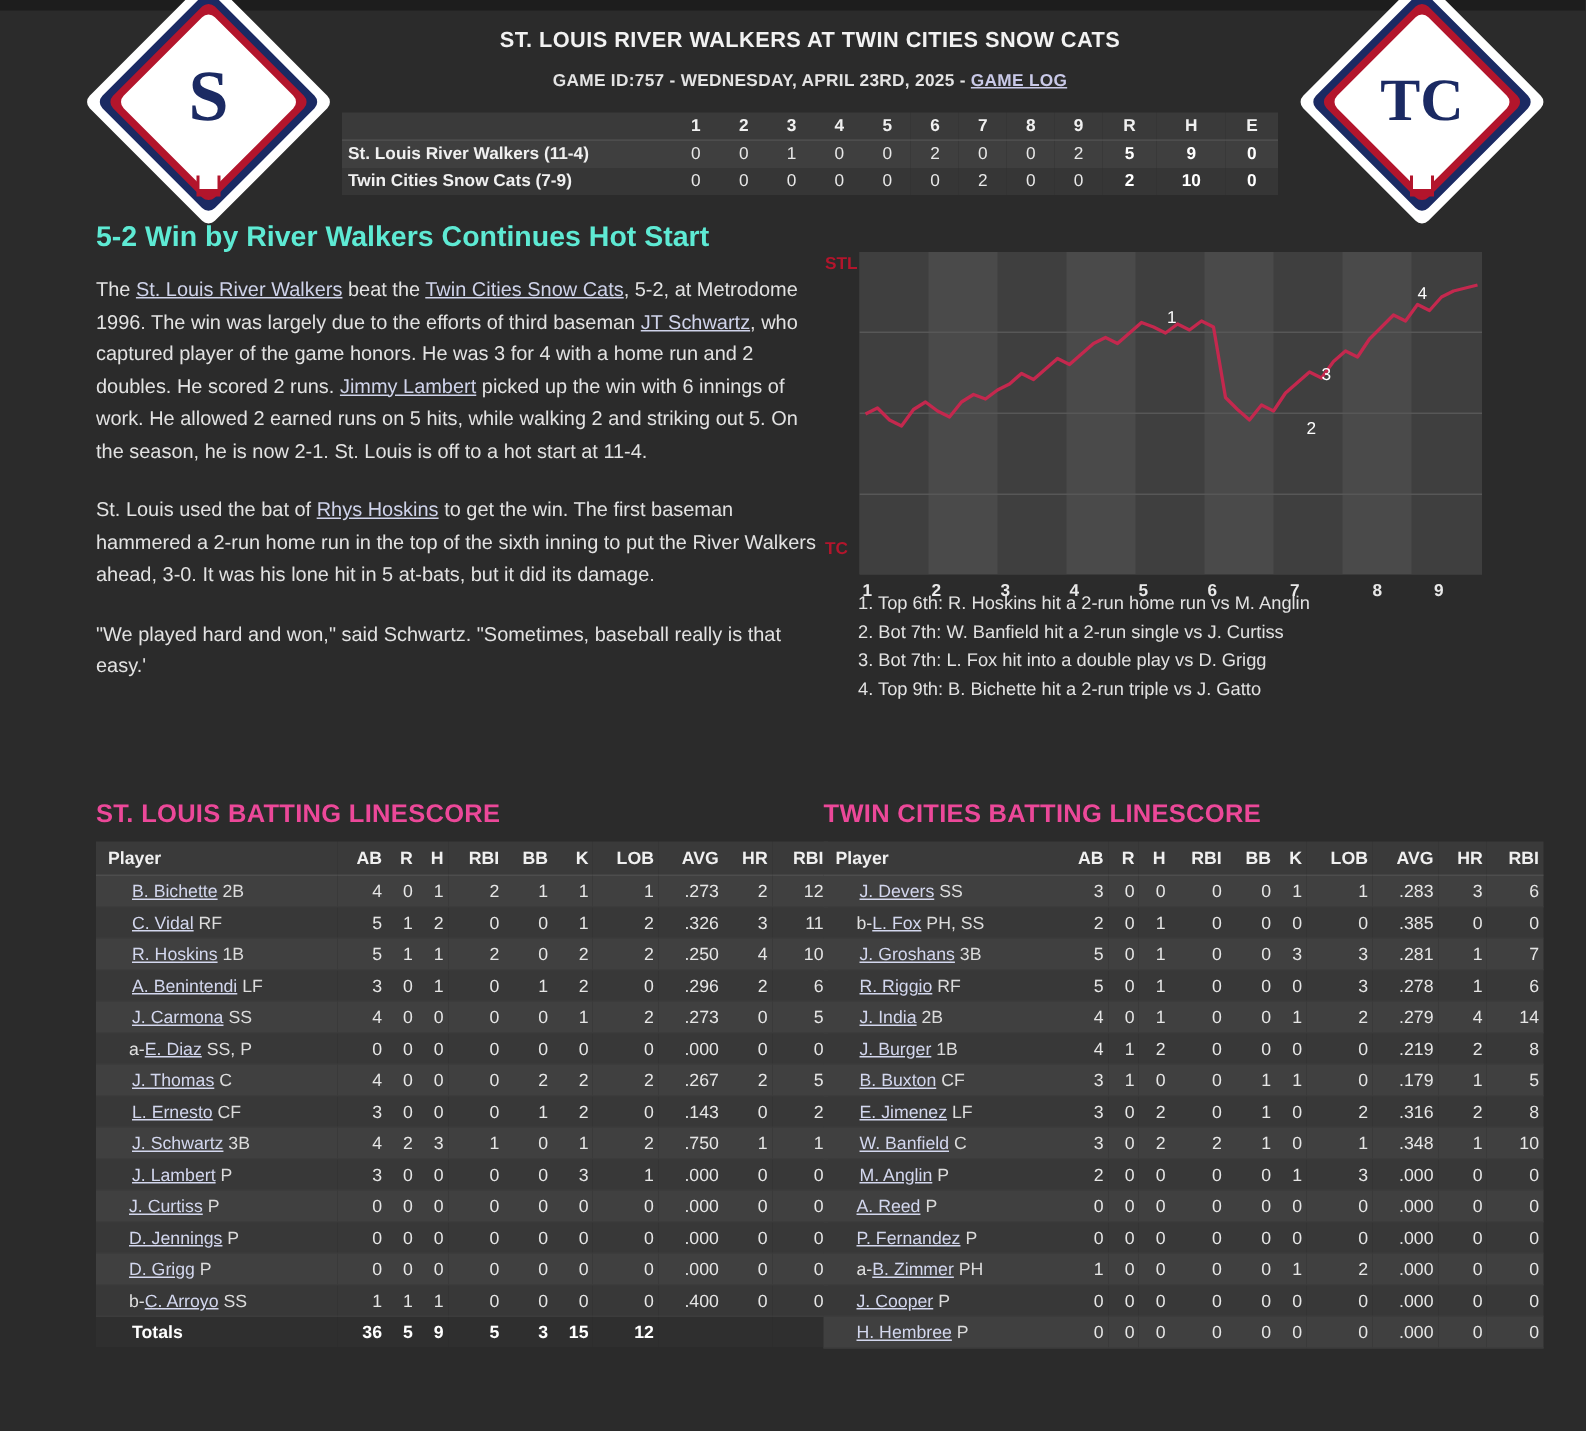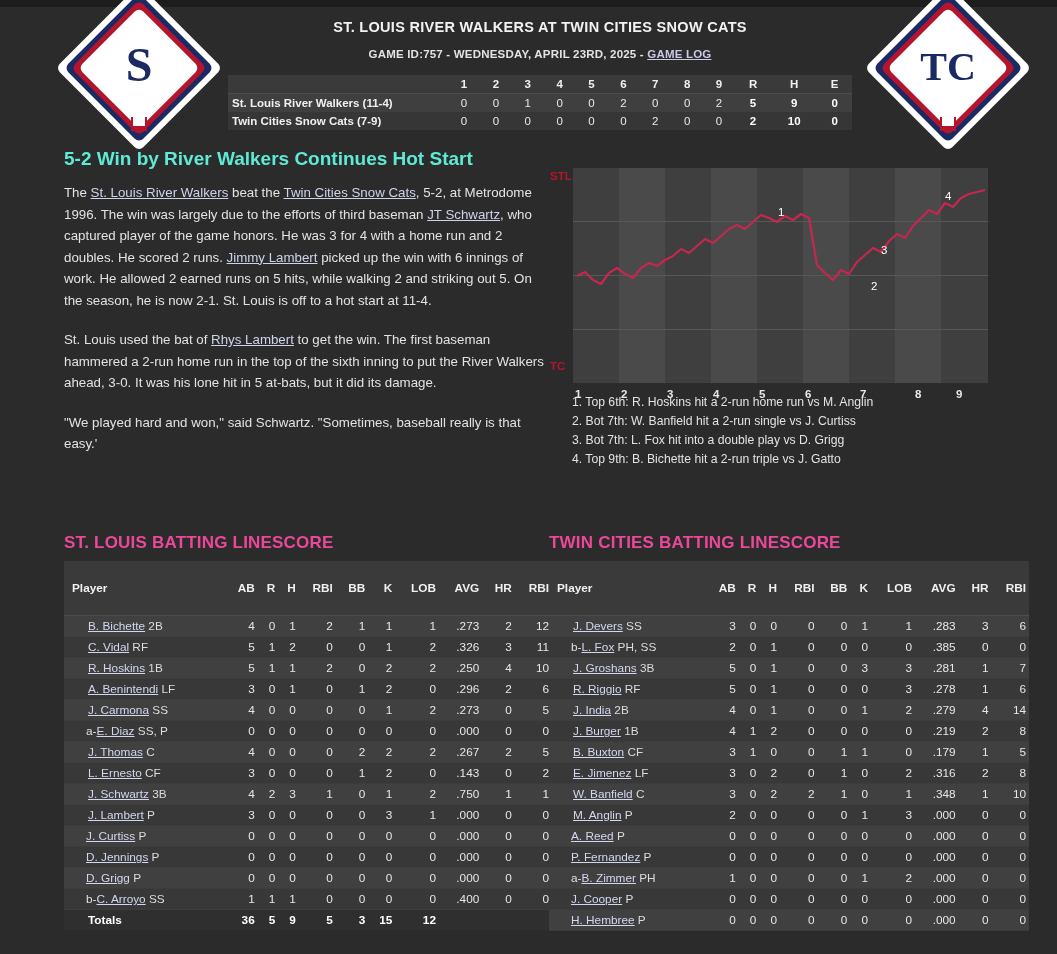--- a/index.html
+++ b/index.html
@@ -150,21 +150,21 @@
   .box.right { left: 549px; width: 480px; }
   .box h3 {
     margin: 0 0 8px 0; font-size: 17px; font-weight: bold; color: #ec4899;
     letter-spacing: .2px;
   }
   table.bat {
     width: 100%; border-collapse: collapse; font-size: 11.8px;
   }
   table.bat th {
     background: #3a3a3a; color: #f0f0f0; font-weight: bold;
-    padding: 20px 3px; text-align: right; border-bottom: 1px solid #4d4d4d;
+    padding: 4px 3px; text-align: right; border-bottom: 1px solid #4d4d4d;
   }
   table.bat th.p { text-align: left; padding-left: 8px; }
   table.bat td {
     padding: 3px 3px; text-align: right; color: #e6e6e6;
     border-bottom: 1px solid #3c3c3c;
   }
   table.bat td.p { text-align: left; padding-left: 24px; }
   table.bat tr.odd  td { background: #404040; }
   table.bat tr.even td { background: #383838; }
   table.bat tr.totals td {
@@ -263,21 +263,21 @@
     </tbody>
   </table>
 </div>
 
 <div class="article">
   <h2>5-2 Win by River Walkers Continues Hot Start</h2>
   <p>
     <span>The </span><a href="#">St. Louis River Walkers</a><span> beat the </span><a href="#">Twin Cities Snow Cats</a><span>, 5-2, at Metrodome 1996. The win was largely due to the efforts of third baseman </span><a href="#">JT Schwartz</a><span>, who captured player of the game honors. He was 3 for 4 with a home run and 2 doubles. He scored 2 runs. </span><a href="#">Jimmy Lambert</a><span> picked up the win with 6 innings of work. He allowed 2 earned runs on 5 hits, while walking 2 and striking out 5. On the season, he is now 2-1. St. Louis is off to a hot start at 11-4.</span>
   </p>
   <p>
-    <span>St. Louis used the bat of </span><a href="#">Rhys Lambert</a><span> to get the win. The first baseman hammered a 2-run home run in the top of the sixth inning to put the River Walkers ahead, 3-0. It was his lone hit in 5 at-bats, but it did its damage.</span>
+    <span>St. Louis used the bat of </span><a href="#">Rhys Hoskins</a><span> to get the win. The first baseman hammered a 2-run home run in the top of the sixth inning to put the River Walkers ahead, 3-0. It was his lone hit in 5 at-bats, but it did its damage.</span>
   </p>
   <p>"We played hard and won," said Schwartz. "Sometimes, baseball really is that easy.'</p>
 </div>
 
 <div class="chart-area">
   <div class="chart-label stl">STL</div>
   <div class="chart-label tc">TC</div>
 
   <div class="plot">
 

